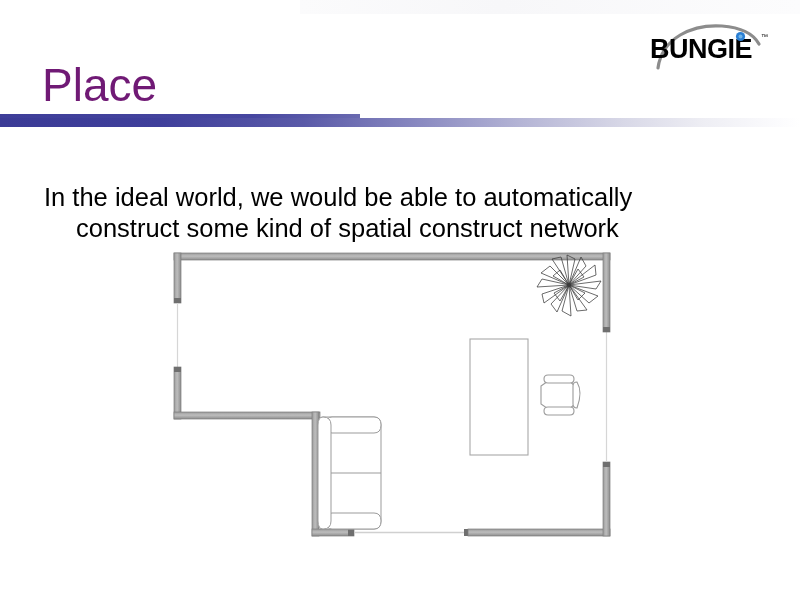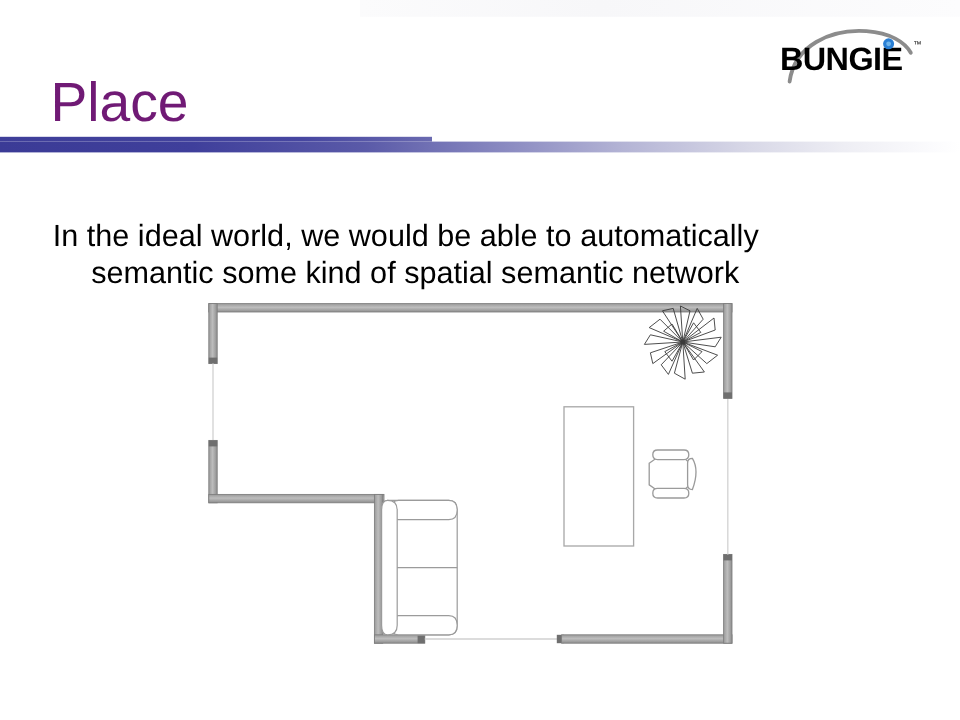--- a/index.html
+++ b/index.html
@@ -120,21 +120,21 @@
   </svg>
 </div>
 
 <div class="slide-title">Place</div>
 
 <div class="divider-top"></div>
 <div class="divider"></div>
 
 <div class="body-text">
   <span>In the ideal world, we would be able to automatically</span>
-  <span class="line2">semantic some kind of spatial semantic network</span>
+  <span class="line2">construct some kind of spatial construct network</span>
 </div>
 
 <div class="floorplan">
   <svg width="480" height="310" viewBox="0 0 480 310" xmlns="http://www.w3.org/2000/svg">
     <defs>
       <linearGradient id="wallgrad" x1="0" y1="0" x2="0" y2="1">
         <stop offset="0%" stop-color="#9a9a9a"></stop>
         <stop offset="45%" stop-color="#bdbdbd"></stop>
         <stop offset="100%" stop-color="#8e8e8e"></stop>
       </linearGradient>

